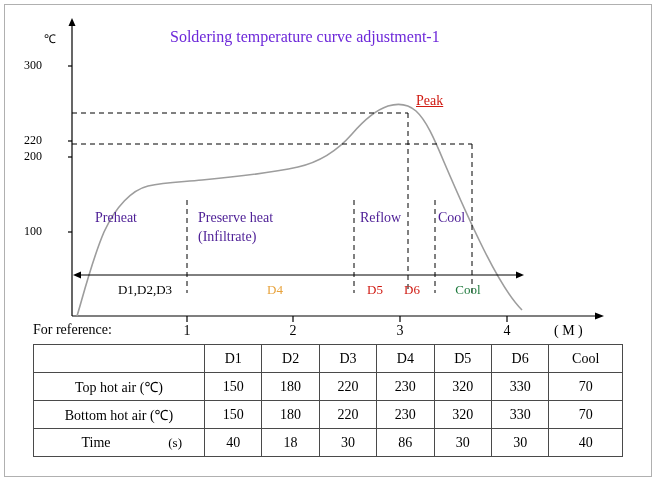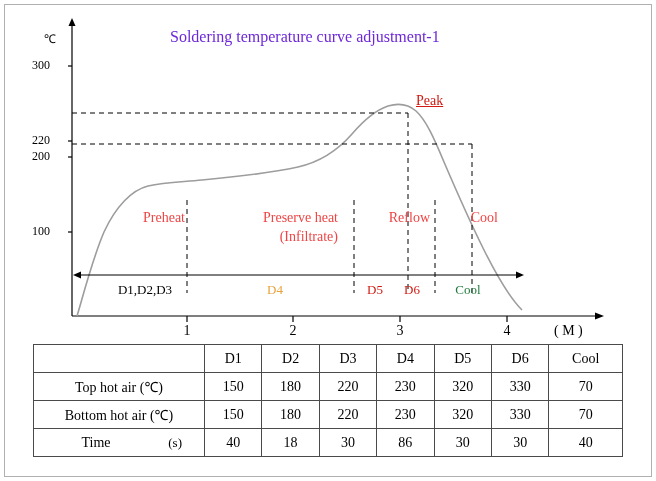--- a/index.html
+++ b/index.html
@@ -47,41 +47,41 @@
     position: absolute;
     left: 24px;
     top: 20px;
     font-size: 12px;
     color: #000;
   }
   .ytick {
     position: absolute;
     font-size: 12px;
     color: #000;
-    text-align: center;
+    text-align: left;
     width: 34px;
   }
   .xtick {
     position: absolute;
     font-size: 14px;
     color: #000;
     text-align: center;
     width: 30px;
   }
   .xaxis-unit {
     position: absolute;
     font-size: 14px;
     color: #000;
   }
   .zone-label {
     position: absolute;
     font-size: 14px;
-    color: #ef4444;
-    white-space: nowrap;
-    text-align: right;
+    color: #4c1d95;
+    white-space: nowrap;
+    text-align: left;
   }
   .seg-label {
     position: absolute;
     font-size: 13px;
     white-space: nowrap;
     text-align: center;
   }
   .peak-label {
     position: absolute;
     font-size: 14px;
@@ -200,20 +200,21 @@
 
     <div class="peak-label" style="left:396px; top:83px;">Peak</div>
 
     <div class="seg-label" style="left:70px;  top:272px; width:110px; color:#000000;">D1,D2,D3</div>
     <div class="seg-label" style="left:225px; top:272px; width:60px; color:#e8a33d;">D4</div>
     <div class="seg-label" style="left:335px; top:272px; width:40px; color:#d01a12;">D5</div>
     <div class="seg-label" style="left:372px; top:272px; width:40px; color:#d01a12;">D6</div>
     <div class="seg-label" style="left:420px; top:272px; width:56px; color:#1f7a3d;">Cool</div>
   </div>
 
+  <div class="forref">For reference:</div>
 
   <div id="tablewrap">
     <table>
       <thead>
         <tr>
           <th class="rowhead"></th>
           <th>D1</th>
           <th>D2</th>
           <th>D3</th>
           <th>D4</th>

